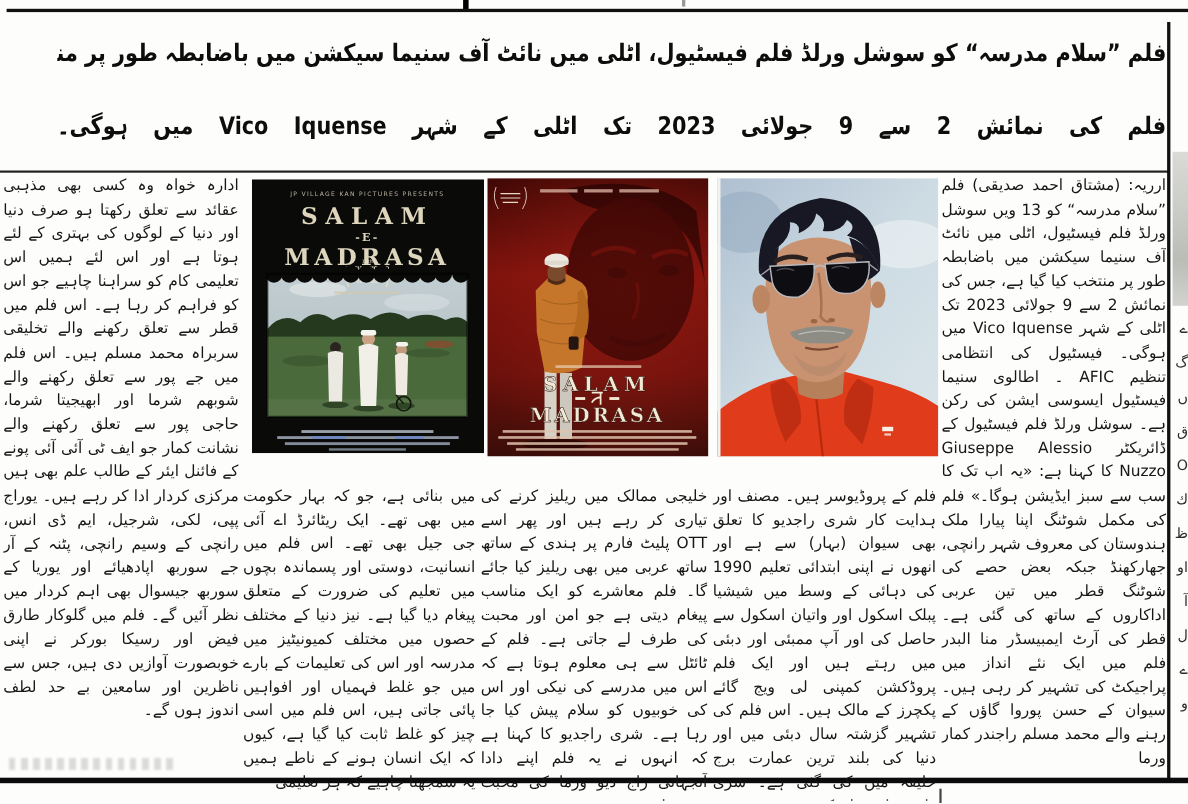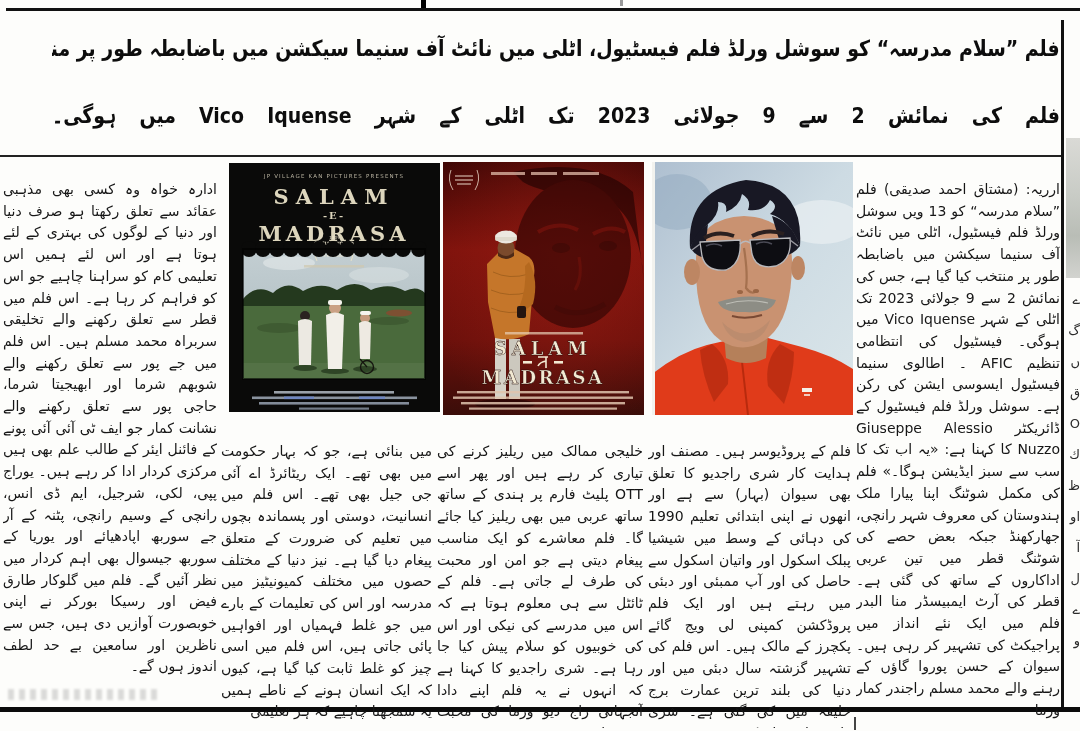--- a/index.html
+++ b/index.html
@@ -16,21 +16,21 @@
     width:1172px;transform:scaleX(.86);transform-origin:right center;
     height:67px;line-height:67px;font-size:22px;font-weight:bold;
     text-align:justify;text-align-last:justify;overflow:hidden;color:#0d0d0d;
     white-space:nowrap;
   }
   
   .col{
     direction:rtl;text-align:justify;font-size:14px;line-height:21.7px;
     color:#161616;overflow:hidden;
   }
-  .full-col{height:542px;top:179px;}
+  .full-col{height:542px;top:159px;}
   .short-col{height:287px;top:441px;}
   
   #edge-fragments{
     left:1066px;top:284px;width:14px;height:420px;overflow:hidden;
     direction:rtl;font-size:13px;line-height:31px;color:#2b2b2b;white-space:pre-line;
   }
   #edge-photo{
     left:1066px;top:138px;width:14px;height:140px;
     background:linear-gradient(180deg,#dadad6 0%,#c9ccc6 40%,#b9bdb6 70%,#d2d3cf 100%);
   }

